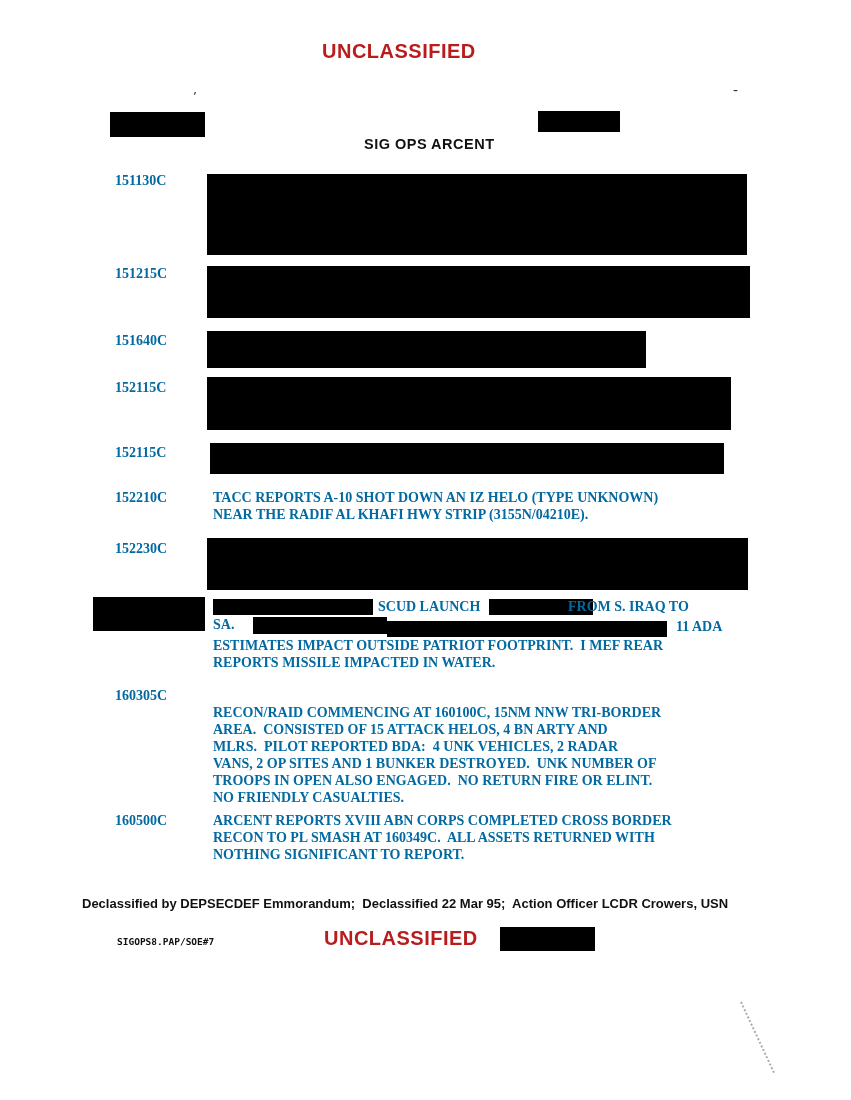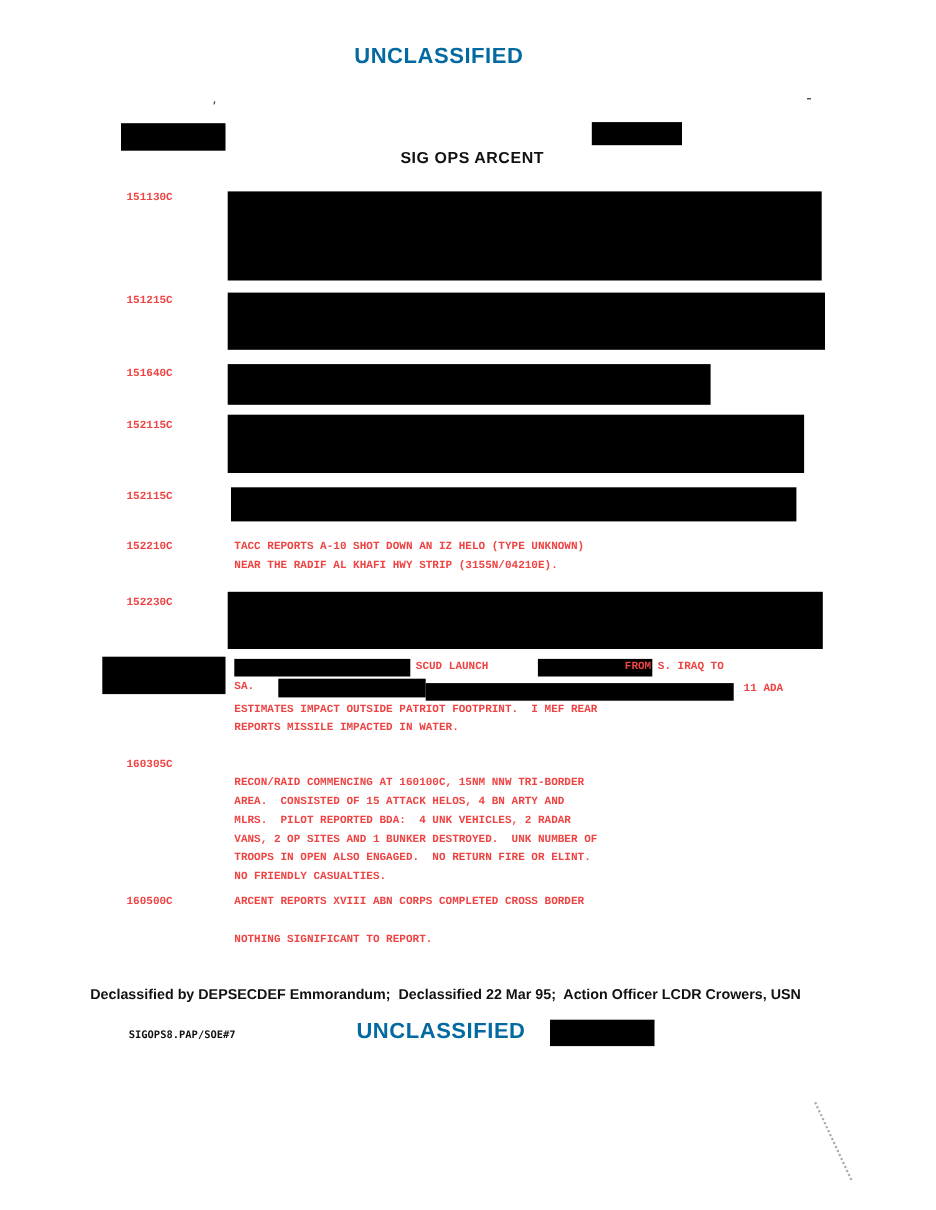--- a/index.html
+++ b/index.html
@@ -4,32 +4,32 @@
 <style>
   * { margin:0; padding:0; box-sizing:border-box; }
   html,body { background:#e8e8e8; }
   .page {
     position:relative; width:851px; height:1100px; margin:0 auto;
     background:#ffffff; overflow:hidden;
     font-family:"DejaVu Sans Mono", monospace;
   }
   .banner {
     position:absolute; font-family:"Liberation Sans", sans-serif;
-    font-weight:bold; color:#0369a1; letter-spacing:.5px; white-space:pre;text-align:center;
+    font-weight:bold; color:#b91c1c; letter-spacing:.5px; white-space:pre;text-align:center;
   }
   .banner.top { left:322px; top:40px; font-size:20px; }
   .banner.bottom { left:324px; top:927px; font-size:20px; }
   .doc-title {
     position:absolute; left:364px; top:136px;
     font-family:"Liberation Sans", sans-serif; font-weight:bold;
     font-size:14.5px; color:#111; letter-spacing:.5px; white-space:pre;
   }
   .mono {
-    position:absolute; font-family:Liberation Mono, monospace;
-    font-size:10px; font-weight:bold; color:#ef4444;
+    position:absolute; font-family:Liberation Serif, serif;
+    font-size:14px; font-weight:bold; color:#0369a1;
     line-height:17px; white-space:pre;
   }
   .redact { position:absolute; background:#000; }
   .footer-note {
     position:absolute; left:82px; top:896px;
     font-family:"Liberation Sans", sans-serif; font-weight:bold;
     font-size:13px; color:#111; white-space:pre;
   }
   .file-ref {
     position:absolute; left:117px; top:936px;
@@ -97,20 +97,21 @@
   <div class="mono" style="left:115px;top:687px">160305C</div>
   <div class="mono" style="left:213px;top:704px">RECON/RAID COMMENCING AT 160100C, 15NM NNW TRI-BORDER</div>
   <div class="mono" style="left:213px;top:721px">AREA.  CONSISTED OF 15 ATTACK HELOS, 4 BN ARTY AND</div>
   <div class="mono" style="left:213px;top:738px">MLRS.  PILOT REPORTED BDA:  4 UNK VEHICLES, 2 RADAR</div>
   <div class="mono" style="left:213px;top:755px">VANS, 2 OP SITES AND 1 BUNKER DESTROYED.  UNK NUMBER OF</div>
   <div class="mono" style="left:213px;top:772px">TROOPS IN OPEN ALSO ENGAGED.  NO RETURN FIRE OR ELINT.</div>
   <div class="mono" style="left:213px;top:789px">NO FRIENDLY CASUALTIES.</div>
 
   <div class="mono" style="left:115px;top:812px">160500C</div>
   <div class="mono" style="left:213px;top:812px">ARCENT REPORTS XVIII ABN CORPS COMPLETED CROSS BORDER</div>
+  <div class="mono" style="left:213px;top:829px">RECON TO PL SMASH AT 160349C.  ALL ASSETS RETURNED WITH</div>
   <div class="mono" style="left:213px;top:846px">NOTHING SIGNIFICANT TO REPORT.</div>
 
   <div class="footer-note">Declassified by DEPSECDEF Emmorandum;  Declassified 22 Mar 95;  Action Officer LCDR Crowers, USN</div>
   <div class="file-ref">SIGOPS8.PAP/SOE#7</div>
   <div class="banner bottom">UNCLASSIFIED</div>
   <div class="redact" style="left:500px;top:927px;width:95px;height:24px"></div>
 
   <div class="scratch"></div>
 
 </div>

